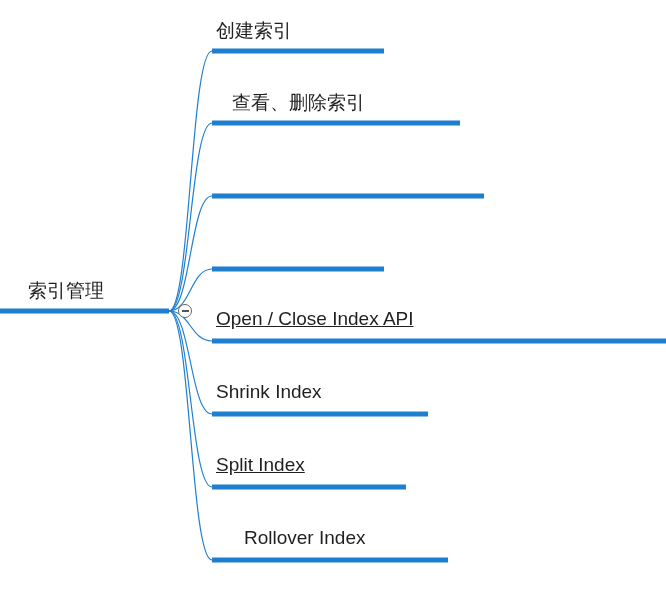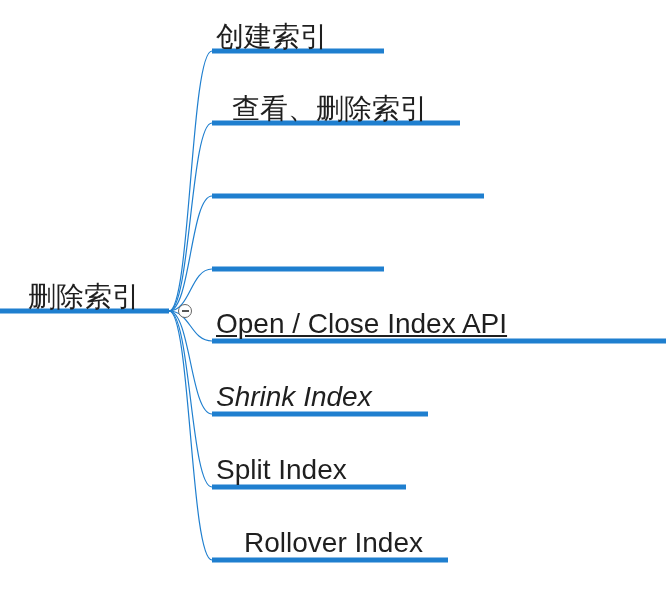--- a/index.html
+++ b/index.html
@@ -19,21 +19,21 @@
   }
   svg.connectors {
     position: absolute;
     top: 0;
     left: 0;
     z-index: 1;
   }
   .node {
     position: absolute;
     z-index: 2;
-    font-size: 28px;
+    font-size: 19px;
     color: #1f1f1f;
     white-space: nowrap;
   }
   .collapse-btn {
     position: absolute;
     z-index: 3;
     width: 14px;
     height: 14px;
     border: 1px solid #666;
     border-radius: 50%;
@@ -70,25 +70,25 @@
       <path d="M 169 311 C 190.5 311, 190.5 341, 212 341" fill="none" stroke="#1f7fcf" stroke-width="1.2"></path>
       <line x1="212" y1="414" x2="428" y2="414" stroke="#1f7fcf" stroke-width="5" stroke-linecap="butt"></line>
       <path d="M 169 311 C 190.5 311, 190.5 414, 212 414" fill="none" stroke="#1f7fcf" stroke-width="1.2"></path>
       <line x1="212" y1="487" x2="406" y2="487" stroke="#1f7fcf" stroke-width="5" stroke-linecap="butt"></line>
       <path d="M 169 311 C 190.5 311, 190.5 487, 212 487" fill="none" stroke="#1f7fcf" stroke-width="1.2"></path>
       <line x1="212" y1="560" x2="448" y2="560" stroke="#1f7fcf" stroke-width="5" stroke-linecap="butt"></line>
       <path d="M 169 311 C 190.5 311, 190.5 560, 212 560" fill="none" stroke="#1f7fcf" stroke-width="1.2"></path>
     </svg>
 
 <div class="node" style="left: 28px; top: 278px;">
-  <span>删除索引</span>
+  <span>索引管理</span>
 </div>
 
 <div class="collapse-btn" style="left: 178px; top: 304px;"></div>
 
 <div class="node" style="left: 216px; top: 18px;"><span>创建索引</span></div>
 <div class="node" style="left: 232px; top: 90px; text-align: right;"><span>查看、删除索引</span></div>
 <div class="node" style="left: 216px; top: 308px; text-decoration: underline;"><span>Open / Close Index API</span></div>
-<div class="node" style="left: 216px; top: 381px; font-style: italic;"><span>Shrink Index</span></div>
-<div class="node" style="left: 216px; top: 454px;"><span>Split Index</span></div>
+<div class="node" style="left: 216px; top: 381px;"><span>Shrink Index</span></div>
+<div class="node" style="left: 216px; top: 454px; text-decoration: underline;"><span>Split Index</span></div>
 <div class="node" style="left: 216px; top: 527px; margin-left: 28px;"><span>Rollover Index</span></div>
 
 </div>
 
 </body></html>

